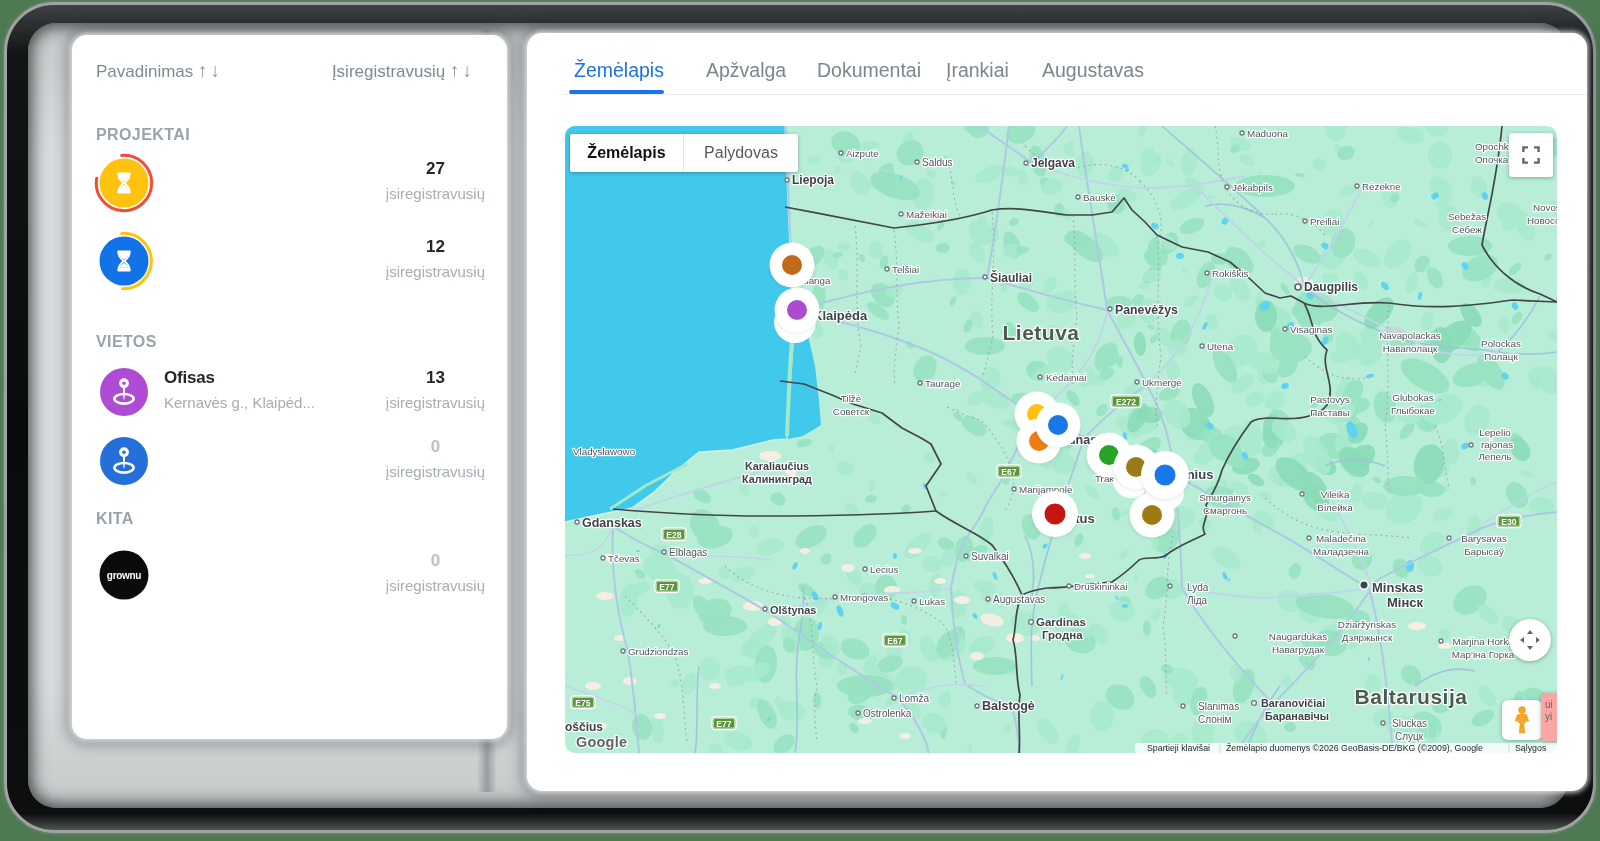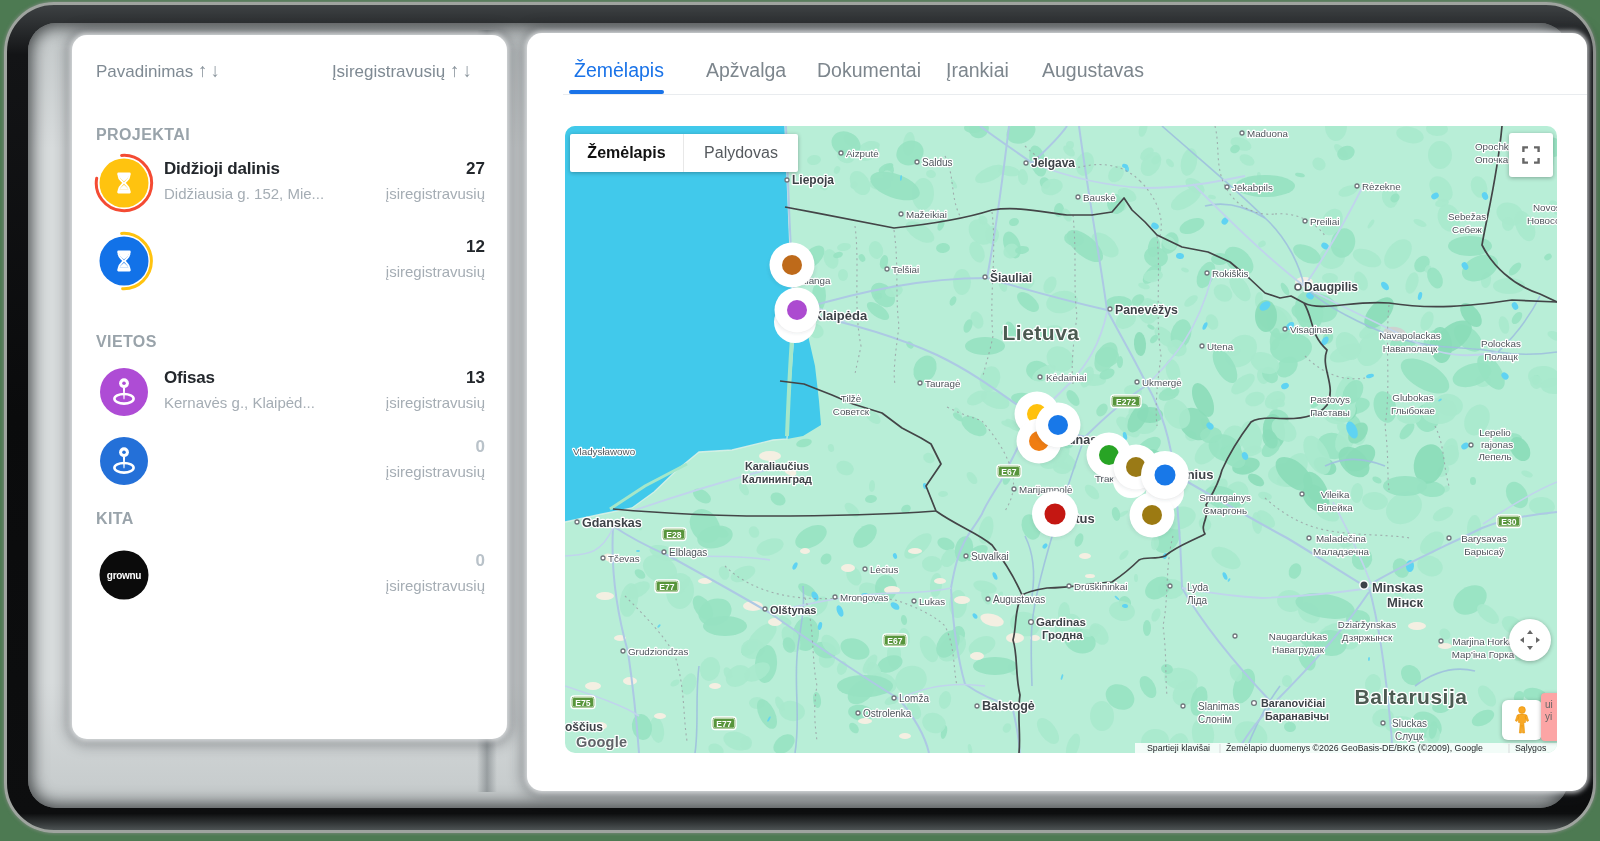--- a/index.html
+++ b/index.html
@@ -15,21 +15,21 @@
 
 .lhead { position:absolute; top:25px; left:24px; right:32px; height:20px; color:#7f8a93; font-size:17px; }
 .lhead .arr { color:#8d979f; font-size:19px; letter-spacing:3px; }
 .sect { position:absolute; left:24px; font-size:16px; color:#99a3aa; letter-spacing:0.4px;font-weight:bold; }
 .row { position:absolute; left:24px; right:22px; height:62px; }
 .ric { position:absolute; left:-3px; top:0; width:62px; height:62px; }
 .ric svg { position:absolute; left:50%; top:50%; transform:translate(-50%,-50%); }
 .rtxt { position:absolute; left:68px; top:5px; }
 .rtitle { font-size:17px; font-weight:600; color:#23272c; line-height:24px; letter-spacing:-0.2px; }
 .rsub { font-size:15px; color:#a5adb4; line-height:25px; }
-.rright { position:absolute; right:0; top:5px; text-align:right; }
+.rright { position:absolute; right:0; top:5px; text-align:center; }
 .rnum { font-size:17px; font-weight:600; line-height:24px; }
 .rsub2 { font-size:15px; color:#a5adb4; line-height:25px; }
 
 .tabs { position:absolute; top:0; left:0; right:0; height:63px; }
 .tab { position:absolute; top:26px; font-size:19.5px; color:#7d868d; }
 .tab.active { color:#1a73e8; }
 .tabline { position:absolute; top:61px; left:36px; right:0; height:1px; background:#e9ecef; }
 .tabu { position:absolute; top:57px; height:4px; border-radius:2px; background:#1a73e8; }
 .map { position:absolute; left:38px; top:93px; width:992px; height:627px; border-radius:10px; overflow:hidden; }
 .mtoggle { position:absolute; left:5px; top:8px; width:228px; height:38px; background:#fff; border-radius:2px;
@@ -65,24 +65,20 @@
 <circle cx="31" cy="31" r="24.5" fill="#ffc30f"></circle>
 <g transform="translate(31,31) scale(1.02)" fill="#fff">
 <rect x="-6.6" y="-10.2" width="13.2" height="2.6" rx="1.1"></rect>
 <rect x="-6.6" y="7.6" width="13.2" height="2.6" rx="1.1"></rect>
 <path d="M-5.4,-7.4 L5.4,-7.4 C5.4,-3.8 2.2,-2.2 0.9,-0.4 L0.9,0.4 C2.2,2.2 5.4,3.8 5.4,7.4 L-5.4,7.4 C-5.4,3.8 -2.2,2.2 -0.9,0.4 L-0.9,-0.4 C-2.2,-2.2 -5.4,-3.8 -5.4,-7.4 Z" fill="none" stroke="#fff" stroke-width="1.8" stroke-linejoin="round"></path>
 <path d="M-4.6,-7 L4.6,-7 C4.4,-4.4 1.4,-2.8 0,-1.4 C-1.4,-2.8 -4.4,-4.4 -4.6,-7 Z"></path>
 <path d="M0,1.6 C1.7,3.3 4,4.5 4.4,6.7 L-4.4,6.7 C-4,4.5 -1.7,3.3 0,1.6 Z"></path>
 </g>
 <path d="M28.6,3.4 A27.7,27.7 0 1 1 3.7,26.2" fill="none" stroke="#f44b33" stroke-width="3" stroke-linecap="round"></path>
 </svg>
-      </div>
-<div class="rtxt">
-        <div class="rtitle">Didžioji dalinis</div>
-        <div class="rsub">Didžiausia g. 152, Mie...</div>
       </div>
 <div class="rright">
         <div class="rnum" style="color:#23272c">27</div>
         <div class="rsub2">įsiregistravusių</div>
       </div>
 </div>
     <div class="row" style="top:195px">
 <div class="ric">
         <svg width="62" height="62" viewBox="0 0 62 62">
 <circle cx="31" cy="31" r="24.5" fill="#1272e8"></circle>

